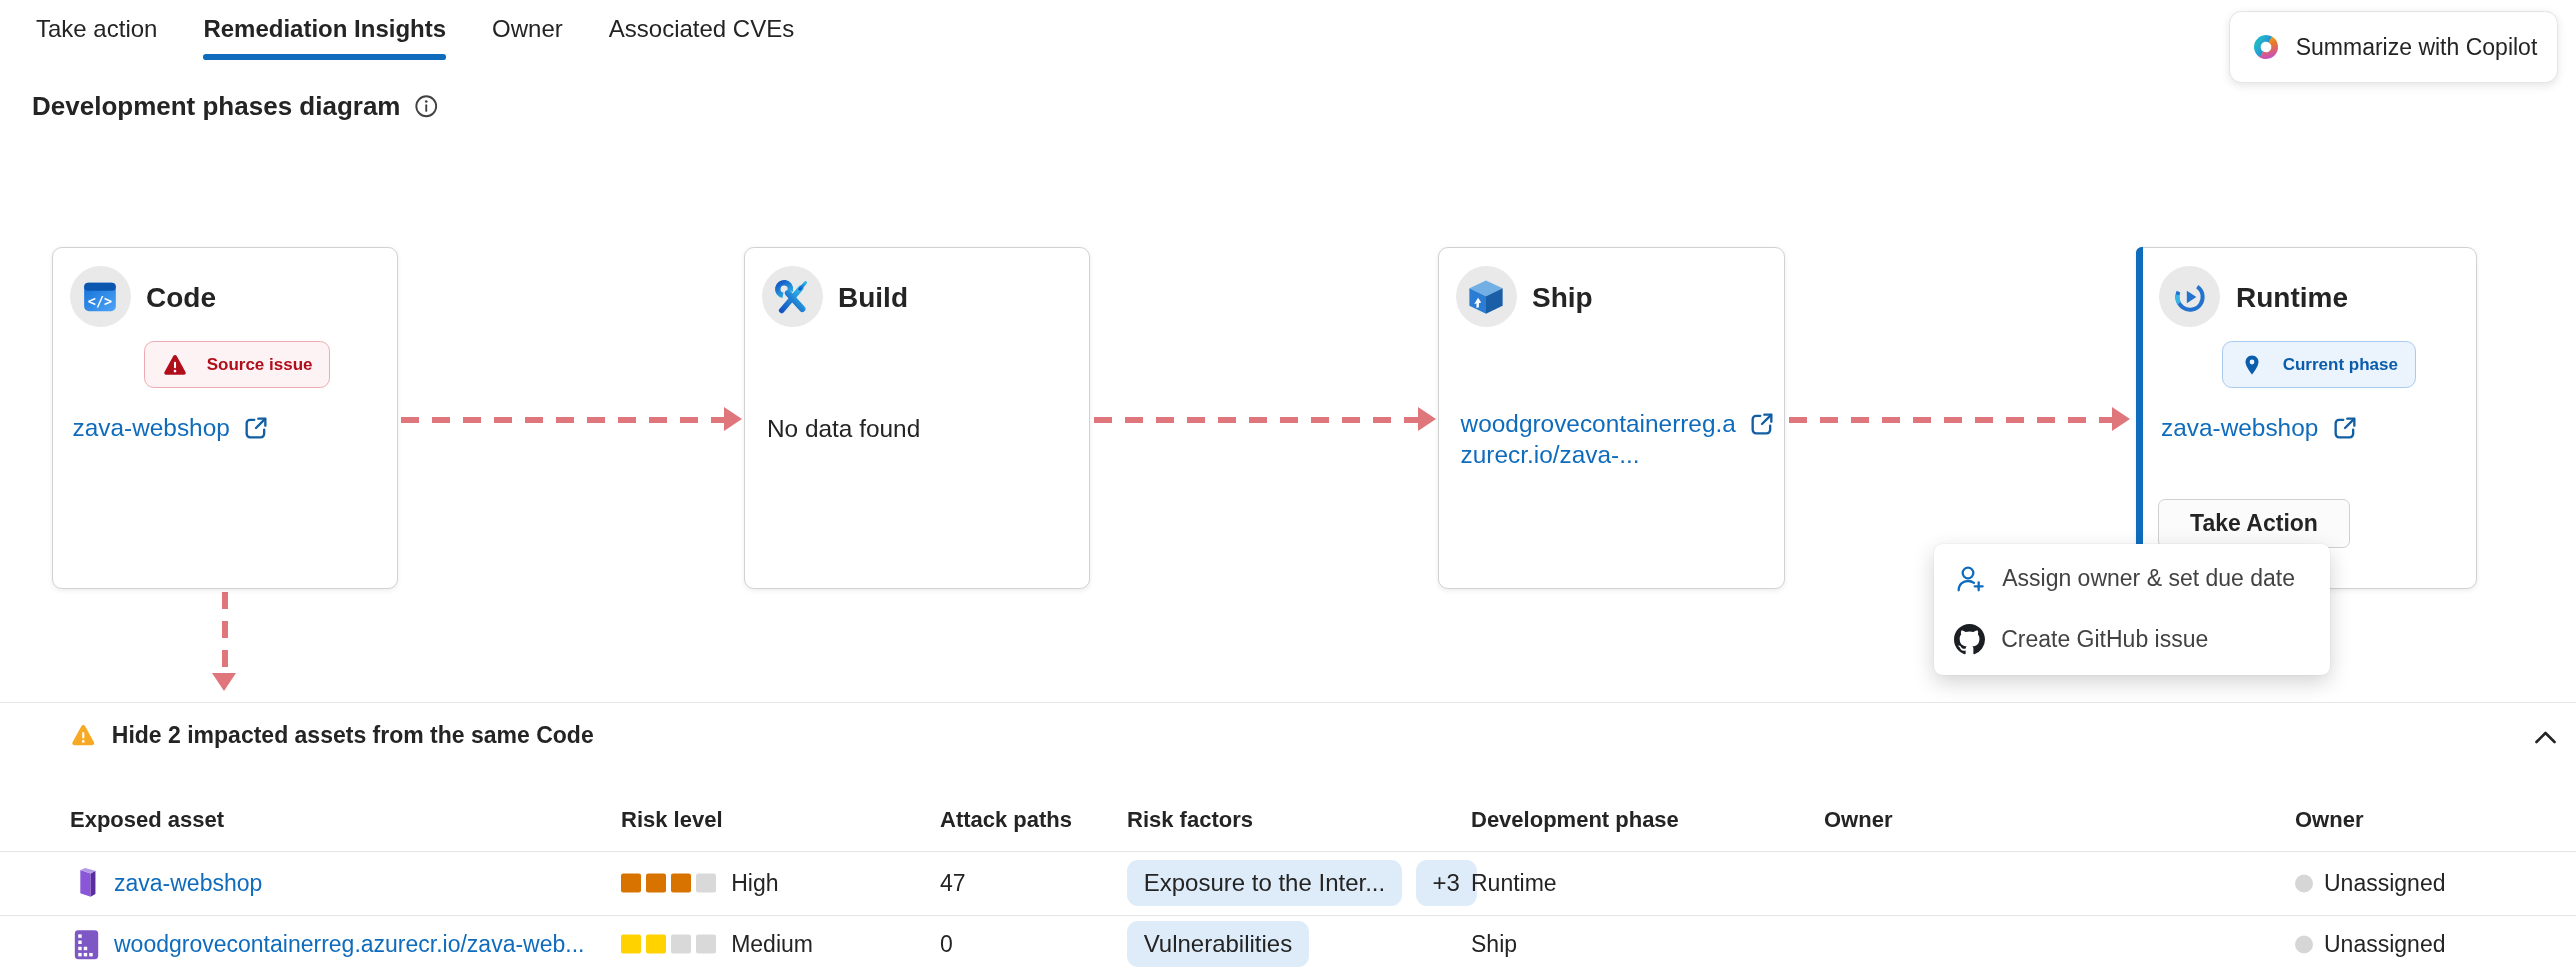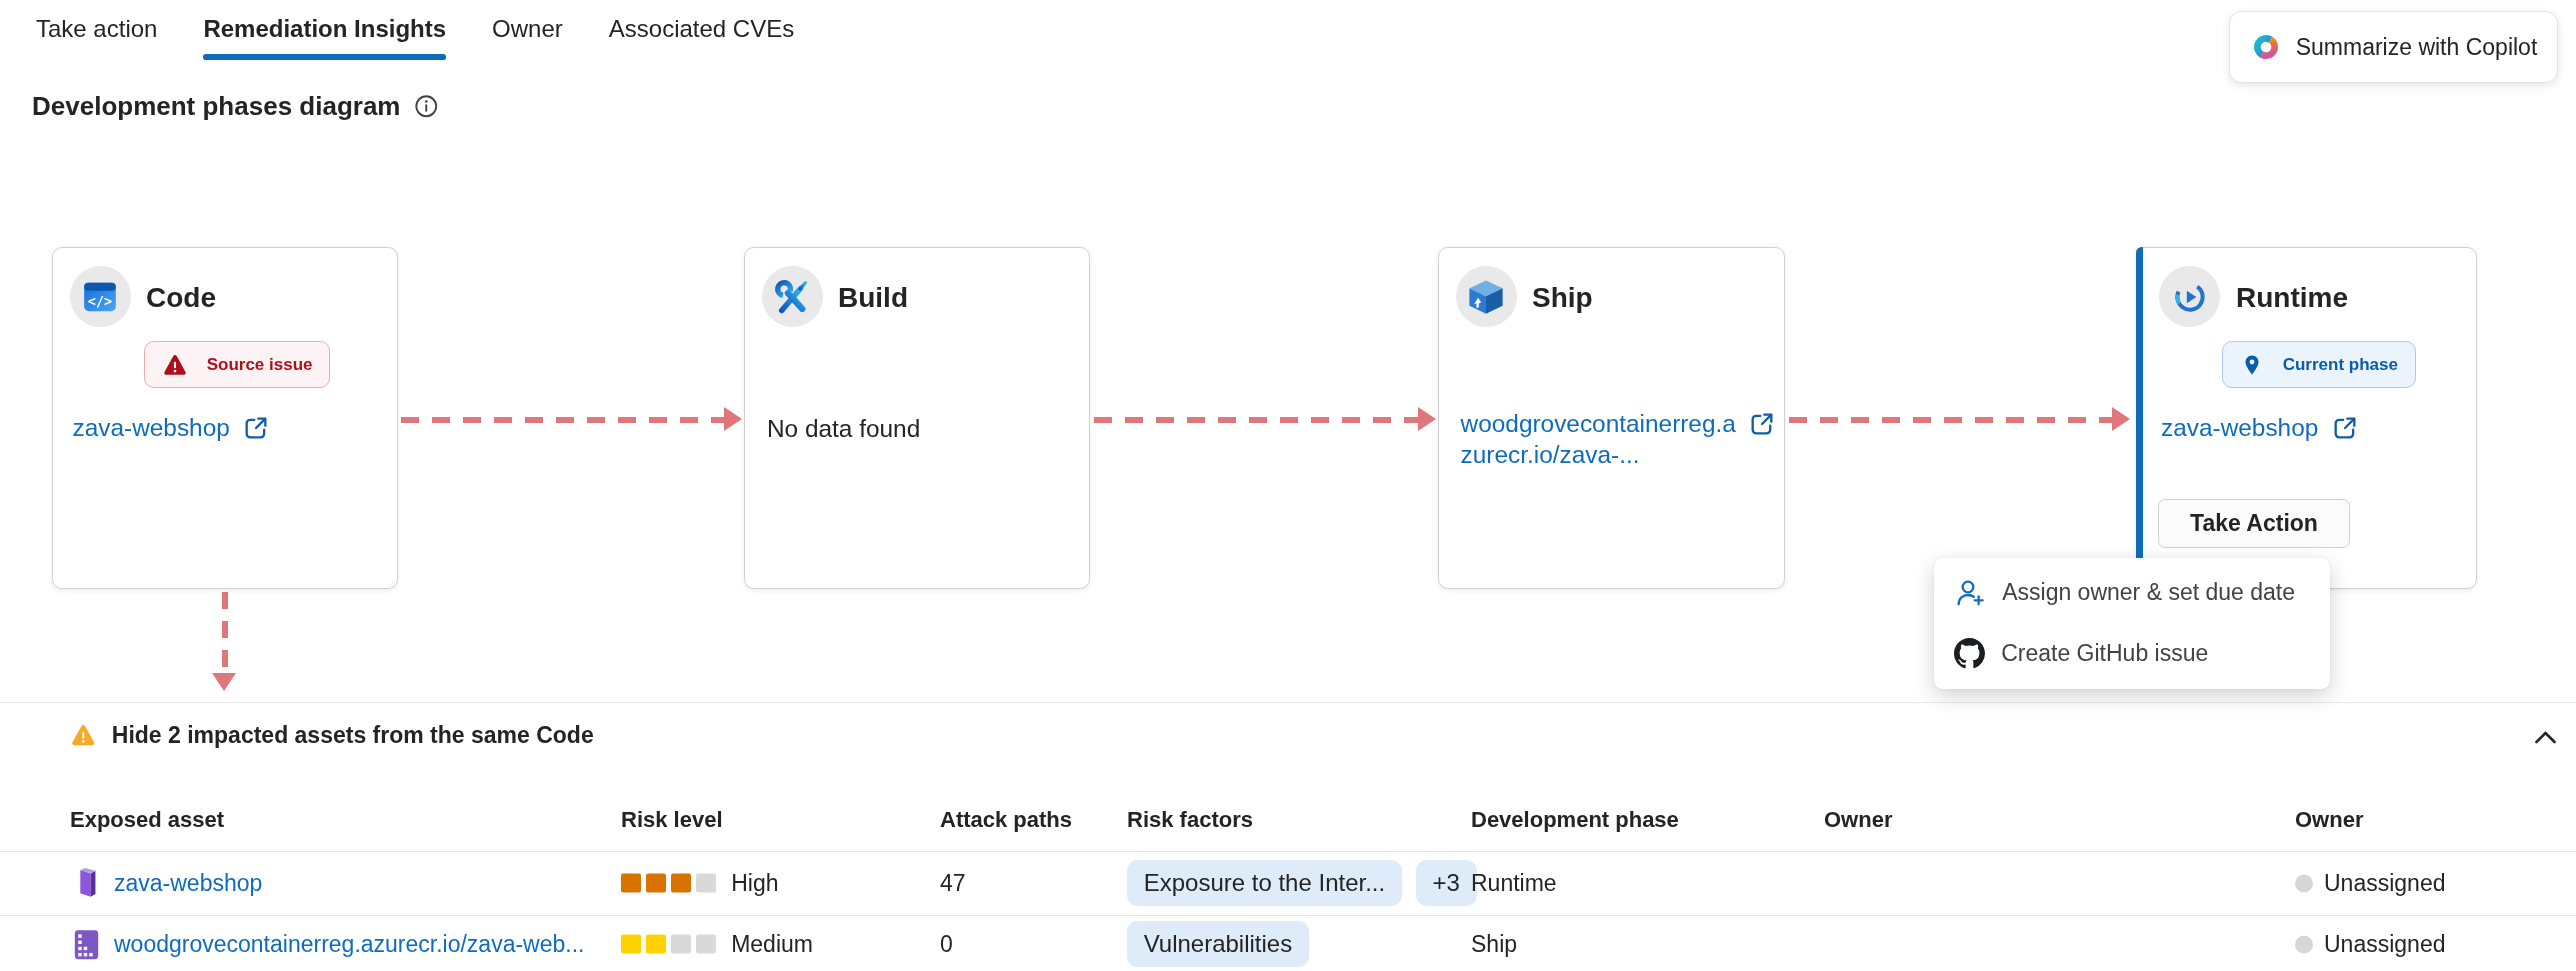--- a/index.html
+++ b/index.html
@@ -50,21 +50,21 @@
   .arrow-h{position:absolute;top:417px;height:5.6px;
     background:repeating-linear-gradient(90deg,#DF767B 0 18px,transparent 18px 31px);}
   .arrow-h-head{position:absolute;top:407px;width:0;height:0;
     border-top:12.5px solid transparent;border-bottom:12.5px solid transparent;border-left:18px solid #DF767B;}
   .arrow-v{position:absolute;left:222px;top:592px;width:5.6px;height:82px;
     background:repeating-linear-gradient(180deg,#DF767B 0 16.7px,transparent 16.7px 29px);}
   .arrow-v-head{position:absolute;left:212px;top:673px;width:0;height:0;
     border-left:12.5px solid transparent;border-right:12.5px solid transparent;border-top:18px solid #DF767B;}
 
   
-  .menu{position:absolute;left:1934px;top:558px;width:396px;height:131px;background:#fff;border-radius:8.4px;
+  .menu{position:absolute;left:1934px;top:544px;width:396px;height:131px;background:#fff;border-radius:8.4px;
     box-shadow:0 7px 21px rgba(0,0,0,.18),0 0 1.4px rgba(0,0,0,.12);z-index:50;padding:4.2px 0;}
   .menu-item{height:61px;display:flex;align-items:center;gap:16.7px;padding:0 19.5px;font-size:23px;color:#424242;cursor:pointer;}
 
   
   .divider{position:absolute;left:0;right:0;top:702px;height:1.4px;background:#E8E8E8;}
   .expander{position:absolute;left:70px;top:722px;display:flex;align-items:center;gap:15.3px;cursor:pointer;}
   .expander-label{font-size:23px;font-weight:bold;color:#242424;}
   .collapse-chevron{position:absolute;left:2530px;top:722px;width:31px;height:31px;cursor:pointer;}
 
   .thead{position:absolute;left:0;right:0;top:789px;height:63px;border-bottom:1.4px solid #E6E6E6;}

